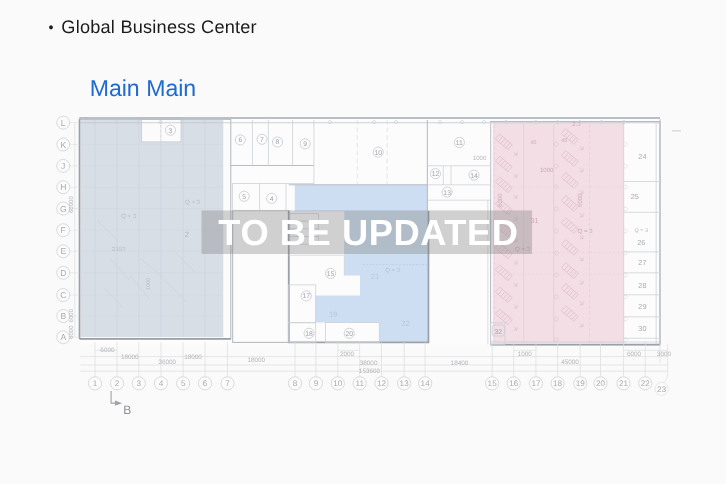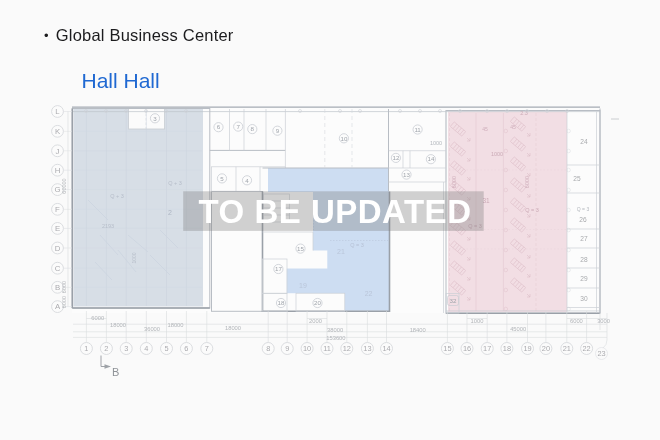--- a/index.html
+++ b/index.html
@@ -1,26 +1,26 @@
 <!DOCTYPE html>
 <html><head>
 <meta charset="utf-8">
 <style>
   html,body { margin:0; padding:0; }
   body { width:660px; height:440px; background:#fafafa; overflow:hidden;
          font-family:"Liberation Sans", sans-serif; position:relative; }
-  .t1 { position:absolute; left:44px; top:26px; font-size:16.5px; letter-spacing:0.2px; color:#1c1c1e; }
+  .t1 { position:absolute; left:44px; top:16px; font-size:16.5px; letter-spacing:0.2px; color:#1c1c1e; }
   .t1 .b { font-size:13px; margin-right:7px; color:#1c1c1e; vertical-align:1.5px; }
   .t2 { position:absolute; left:81.5px; top:68.5px; font-size:21px; color:#2069d2; font-weight:normal; letter-spacing:0px; }
   svg { position:absolute; left:0; top:0; }
 </style>
 </head>
 <body>
 <div class="t1"><span class="b">•</span>Global Business Center</div>
-<div class="t2">Hall Hall</div>
+<div class="t2">Main Main</div>
 <svg width="660" height="440" viewBox="0 0 660 440" font-family="Liberation Sans, sans-serif">
 <defs>
       <filter id="bp" x="-5%" y="-5%" width="110%" height="110%">
         <feGaussianBlur stdDeviation="0.38"></feGaussianBlur>
       </filter>
       <filter id="bh" x="-5%" y="-5%" width="110%" height="110%">
         <feGaussianBlur stdDeviation="0.7"></feGaussianBlur>
       </filter>
     </defs>
 <g filter="url(#bp)">

